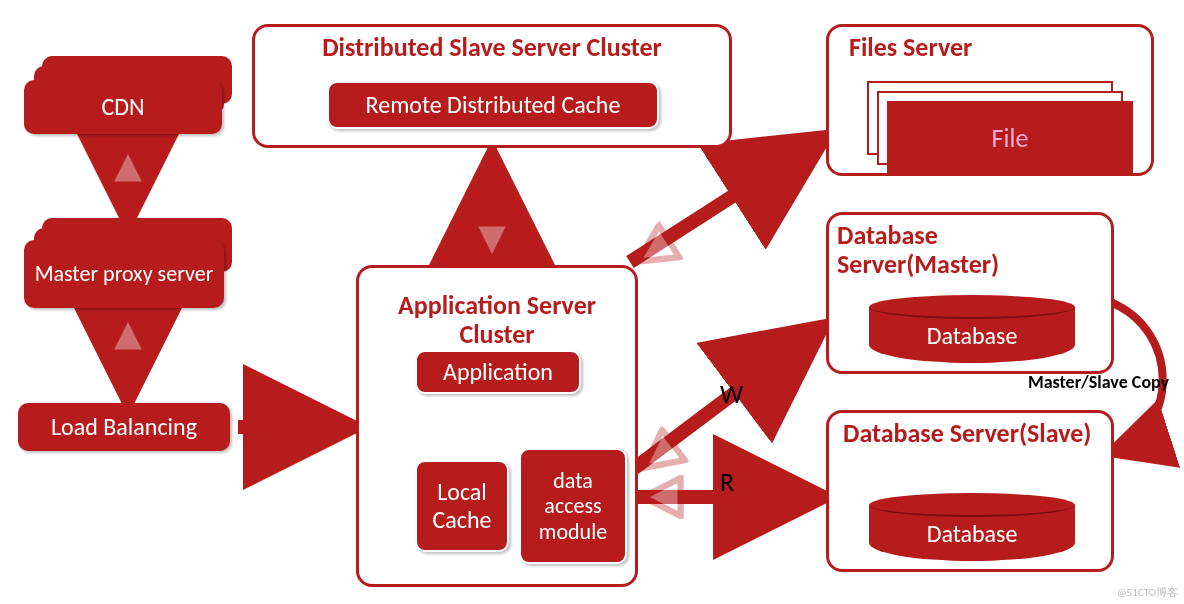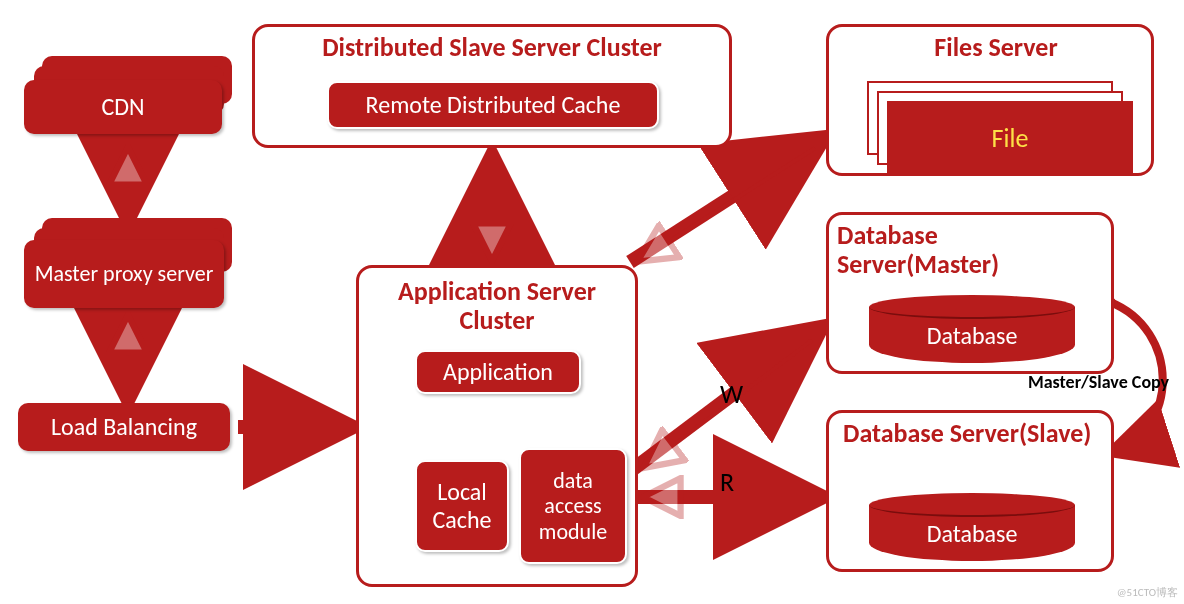--- a/index.html
+++ b/index.html
@@ -51,21 +51,21 @@
   }
   
   .file-card {
     position: absolute;
     background: #fff;
     border: 2px solid #b71c1c;
   }
   .file-front {
     position: absolute;
     background: #b71c1c;
-    color:#fde047;
+    color:#f9a8d4;
     display:flex;
     align-items:center;
     justify-content:center;
     font-size: 26px;
   }
   
   .db {
     position: absolute;
   }
   .db .body {
@@ -165,34 +165,34 @@
 </div>
 
 <div class="box" style="left:252px; top:24px; width:480px; height:124px;">
   <div class="title">Distributed Slave Server Cluster</div>
   <div class="pill pill-outlined" style="left:72px; top:54px; width:332px; height:48px; position:absolute;">
     <span>Remote Distributed Cache</span>
   </div>
 </div>
 
 <div class="box" style="left:356px; top:265px; width:282px; height:322px;">
-  <div class="title" style="padding-top:9px;">Application Server Cluster</div>
+  <div class="title" style="padding-top:23px;">Application Server Cluster</div>
   <div class="pill pill-outlined" style="left:56px; top:82px; width:166px; height:44px; position:absolute; font-size:24px;">
     <span>Application</span>
   </div>
   <div class="pill pill-outlined" style="left:56px; top:192px; width:94px; height:92px; position:absolute; font-size:24px;">
     <span>Local Cache</span>
   </div>
   <div class="pill pill-outlined" style="left:160px; top:180px; width:108px; height:116px; position:absolute; font-size:22px;">
     <span>data access module</span>
   </div>
 </div>
 
 <div class="box" style="left:826px; top:24px; width:328px; height:152px;">
-  <div class="title" style="text-align:center; padding-left:20px;">Files Server</div>
+  <div class="title" style="text-align:left; padding-left:20px;">Files Server</div>
   <div class="file-card" style="left:38px; top:54px; width:246px; height:74px;"></div>
   <div class="file-card" style="left:48px; top:64px; width:246px; height:74px;"></div>
   <div class="file-front" style="left:58px; top:74px; width:246px; height:74px;">
     <span>File</span>
   </div>
 </div>
 
 <div class="box" style="left:826px; top:212px; width:288px; height:162px;">
   <div class="title" style="text-align:left; ">Database Server(Master)</div>
   <div class="db" style="left:40px; top:80px; width:206px; height:68px;">

